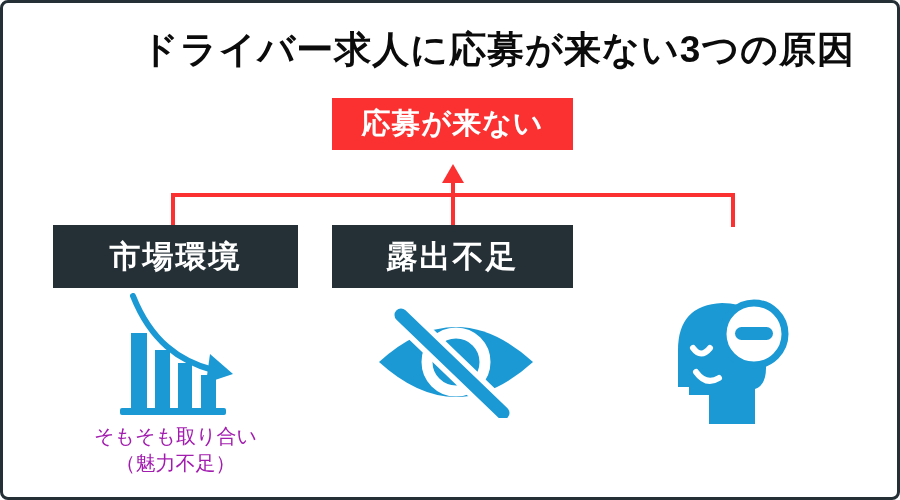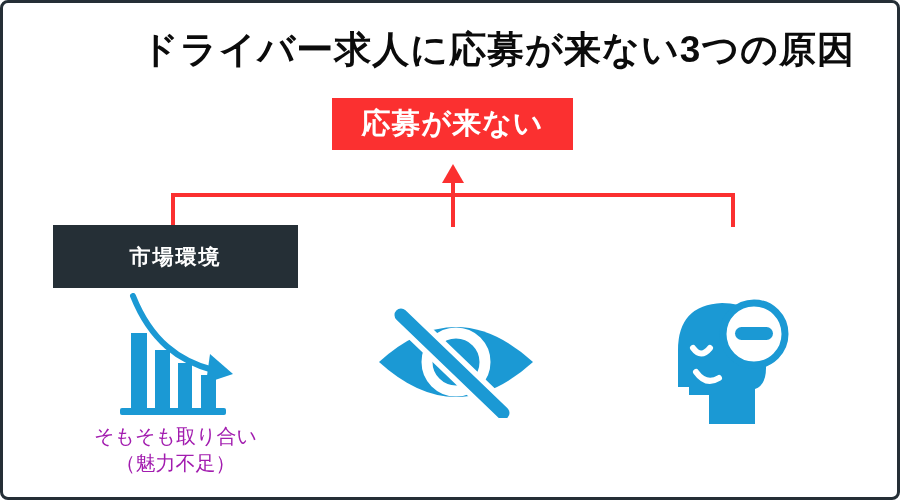--- a/index.html
+++ b/index.html
@@ -40,21 +40,21 @@
     position:absolute;left:439px;top:161px;
     width:0;height:0;
     border-left:11px solid transparent;
     border-right:11px solid transparent;
     border-bottom:19px solid #fb3030;
   }
   .cause-box{
     position:absolute;top:222px;height:63px;
     background:#252f36;
     display:flex;align-items:center;justify-content:center;
-    color:#ffffff;font-size:21px;font-weight:800;letter-spacing:2px;
+    color:#ffffff;font-size:31px;font-weight:800;letter-spacing:2px;
   }
   .cause-left{left:50px;width:245px;}
   .cause-mid{left:329px;width:241px;}
   .cause-right{left:606px;width:244px;}
   .icon{position:absolute;}
   .icon-chart{left:100px;top:290px;}
   .icon-eye{left:373px;top:303px;}
   .icon-head{left:662px;top:291px;}
   .caption{
     position:absolute;
@@ -80,20 +80,23 @@
 
   <div class="line h-line"></div>
   <div class="line v-left"></div>
   <div class="line v-center"></div>
   <div class="line v-right"></div>
   <div class="arrow-up"></div>
 
   <div class="cause-box cause-left">
     <span>市場環境</span>
   </div>
+  <div class="cause-box cause-mid">
+    <span>露出不足</span>
+  </div>
 
   <svg class="icon icon-chart" width="135" height="128" viewBox="0 0 135 128">
     <rect x="28" y="40" width="16" height="75" fill="#1b99d4"></rect>
     <rect x="52" y="57" width="15" height="58" fill="#1b99d4"></rect>
     <rect x="75" y="70" width="14" height="45" fill="#1b99d4"></rect>
     <rect x="98" y="82" width="15" height="33" fill="#1b99d4"></rect>
     <rect x="17" y="115" width="106" height="7" rx="2" fill="#1b99d4"></rect>
     <path d="M30,3 C48,48 76,68 110,77" fill="none" stroke="#1b99d4" stroke-width="6" stroke-linecap="round"></path>
     <polygon points="107,61 130,81 103,90" fill="#1b99d4"></polygon>
   </svg>

